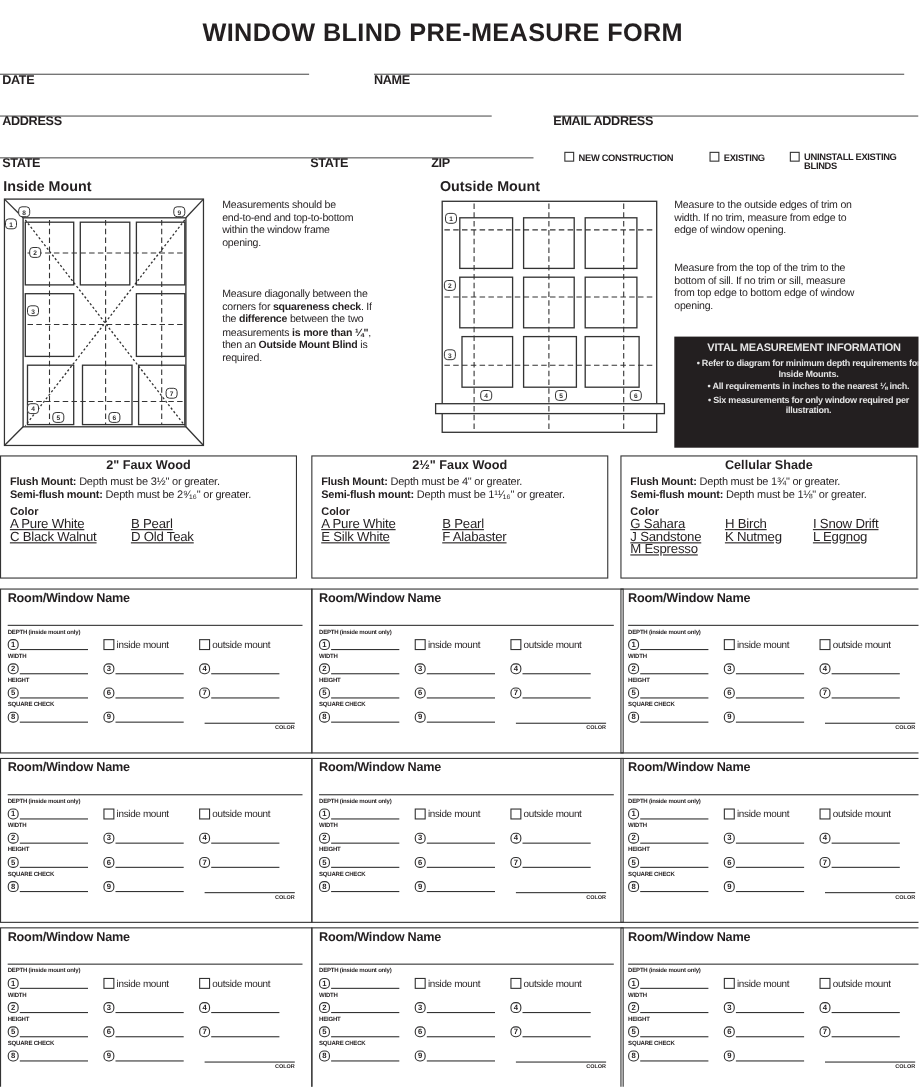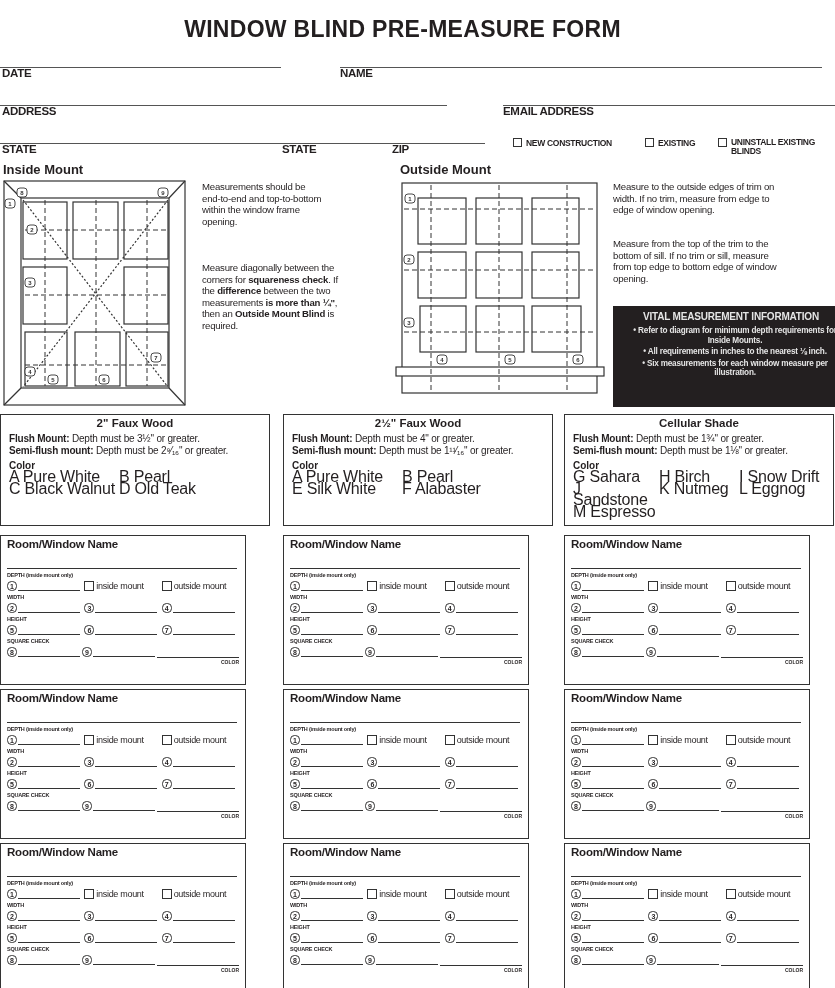--- a/index.html
+++ b/index.html
@@ -15,22 +15,22 @@
   .instr { position: absolute; font-size: 9.6px; line-height: 11.5px; letter-spacing: -0.2px; }
   .instr b { font-weight: bold; }
   .vital { position: absolute; left: 613px; top: 306px; width: 236px; height: 101px; background: #231f20; color: #e5e5e5; padding: 5px 7px; text-align: center; }
   .vital h4 { font-size: 10px; font-weight: bold; margin-bottom: 4px; letter-spacing: -0.2px; }
   .vital .vi { font-size: 8.2px; font-weight: bold; line-height: 9.6px; padding-left: 8px; margin-bottom: 2px; letter-spacing: -0.2px; }
   .pbox { position: absolute; top: 414px; width: 270px; height: 112px; border: 1.5px solid #333; padding: 2px 8px; }
   .pbox h3 { text-align: center; font-size: 11.5px; font-weight: bold; margin-bottom: 4px; }
   .pbox .req { font-size: 10px; line-height: 11.5px; letter-spacing: -0.2px; }
   .pbox .req b { font-weight: bold; }
   .pbox .colh { font-size: 10px; font-weight: bold; margin-top: 4px; line-height: 11px; }
-  .pbox .colors { display: grid; font-size: 16px; line-height: 11.5px; letter-spacing: -0.2px; }
-  .card { position: absolute; width: 246px; height: 150px; border: 1.5px solid #333; padding: 2px 6px; }
+  .pbox .colors { display: grid; font-size: 12px; line-height: 11.5px; letter-spacing: -0.2px; text-decoration: underline; }
+  .card { position: absolute; width: 284px; height: 150px; border: 1.5px solid #333; padding: 2px 6px; }
   .card h3 { font-size: 11.5px; font-weight: bold; letter-spacing: -0.2px; }
   .card .nameline { border-top: 1.5px solid #333; margin-top: 18px; margin-right: 2px; }
   .card .sm { font-size: 5.5px; font-weight: bold; letter-spacing: -0.2px; margin-top: 3px; }
   .card .row { display: flex; align-items: flex-end; height: 13px; }
   .card .cell { width: 87px; display: flex; align-items: flex-end; }
   .num { display: inline-block; width: 10px; height: 10px; border: 1px solid #333; border-radius: 45%; font-size: 7px; font-weight: bold; text-align: center; line-height: 9px; flex: 0 0 auto; }
   .uline { border-bottom: 1px solid #333; width: 62px; height: 1px; margin-left: 1px; }
   .mnt { font-size: 9px; display: flex; align-items: center; gap: 2px; letter-spacing: -0.3px; }
   .mnt .cb { width: 10px; height: 10px; }
   .colorcell { display: flex; flex-direction: column; }
@@ -197,21 +197,21 @@
       </g>
     </g>
 </svg>
 <div class="instr" style="left:613px;top:181px;width:175px">Measure to the outside edges of trim on width. If no trim, measure from edge to edge of window opening.</div>
 <div class="instr" style="left:613px;top:238px;width:170px">Measure from the top of the trim to the bottom of sill. If no trim or sill, measure from top edge to bottom edge of window opening.</div>
 
 <div class="vital">
   <h4>VITAL MEASUREMENT INFORMATION</h4>
   <div class="vi">• <span>Refer to diagram for minimum depth requirements for Inside Mounts.</span></div>
   <div class="vi">• <span>All requirements in inches to the nearest ⅛ inch.</span></div>
-  <div class="vi">• <span>Six measurements for each window measure per illustration.</span></div>
+  <div class="vi">• <span>Six measurements for only window required per illustration.</span></div>
 </div>
 
 <div id="products">
     <div class="pbox" style="left: 0px;">
       <h3>2" Faux Wood</h3>
       <div class="req"><b>Flush Mount:</b><span> Depth must be 3½" or greater.</span></div>
       <div class="req"><b>Semi-flush mount:</b><span> Depth must be 2⁹⁄₁₆" or greater.</span></div>
       <div class="colh">Color</div>
       <div class="colors" style="grid-template-columns:110px 110px">
         <span>A Pure White</span>

